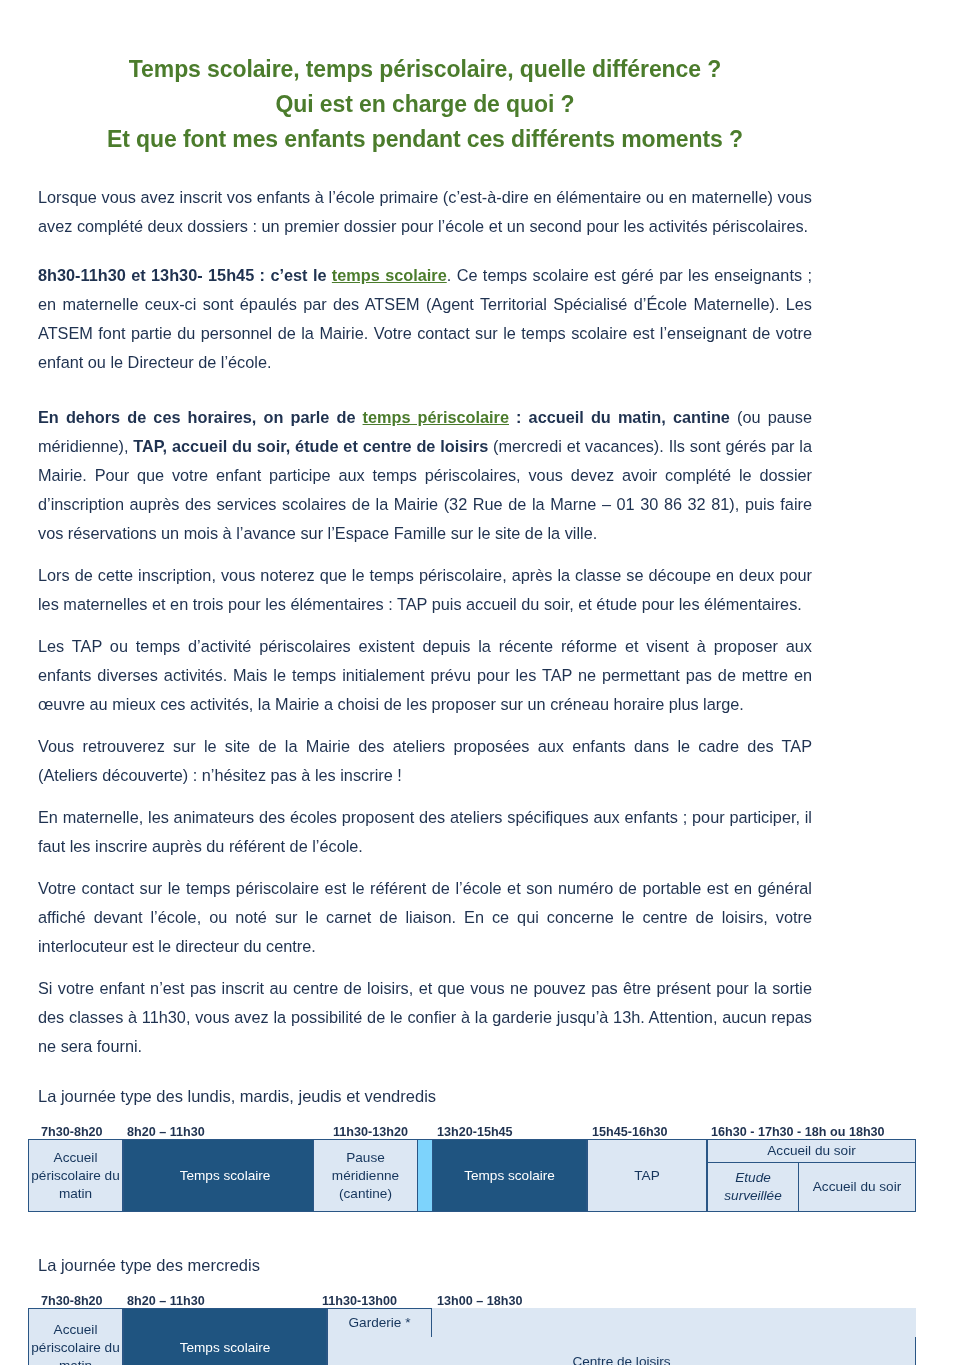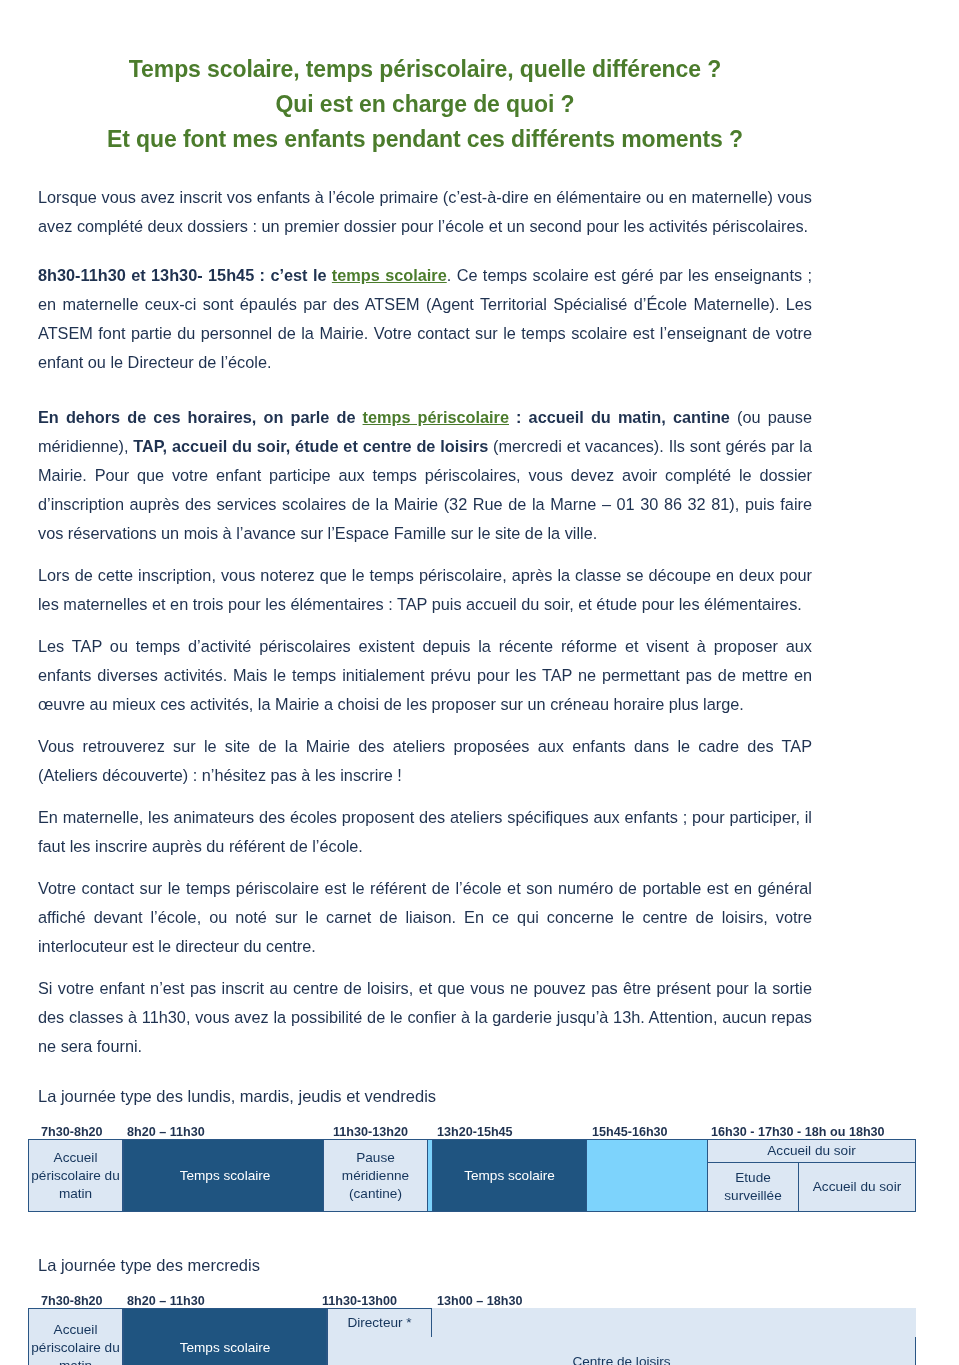--- a/index.html
+++ b/index.html
@@ -205,28 +205,29 @@
       <span class="time-lbl" style="left:409px">13h20-15h45</span>
       <span class="time-lbl" style="left:564px">15h45-16h30</span>
       <span class="time-lbl" style="left:683px">16h30 - 17h30 - 18h ou 18h30</span>
     </div>
 
     <div class="grid" style="height:73px">
       <div class="cell light" style="left:-1px;  top:-1px; width:95px;  height:73px;">Accueil périscolaire du matin</div>
 
       <div class="cell dark" style="left:94px;  top:-1px; width:204px; height:73px;">Temps scolaire</div>
 
-      <div class="cell light" style="left:294px; top:-1px; width:105px; height:73px;">Pause méridienne (cantine)</div>
+      <div class="cell light" style="left:284px; top:-1px; width:105px; height:73px;">Pause méridienne (cantine)</div>
 
       <div class="cell dark" style="left:403px; top:-1px; width:155px; height:73px;">Temps scolaire</div>
 
+      <div class="cell light" style="left:558px; top:-1px; width:120px; height:73px;">TAP</div>
 
       <div class="cell light" style="left:678px; top:-1px; width:209px; height:24px;">Accueil du soir</div>
 
-      <div class="cell light" style="left:678px; top:22px; width:92px;  height:50px;">Etude surveillée</div>
+      <div class="cell light" style="left:678px; top:22px; width:92px;  height:50px;font-style:italic;">Etude surveillée</div>
 
       <div class="cell light" style="left:769px; top:22px; width:118px; height:50px;">Accueil du soir</div>
     </div>
   </div>
 
   <div style="height:44px"></div>
 
   <div class="sect-caption">La journée type des mercredis</div>
 
   <div style="height:14px"></div>
@@ -238,21 +239,21 @@
       <span class="time-lbl" style="left:99px">8h20 – 11h30</span>
       <span class="time-lbl" style="left:294px">11h30-13h00</span>
       <span class="time-lbl" style="left:409px">13h00 – 18h30</span>
     </div>
 
     <div class="grid" style="height:80px">
       <div class="cell light" style="left:-1px;  top:-1px; width:95px;  height:80px;">Accueil périscolaire du matin</div>
 
       <div class="cell dark" style="left:94px;  top:-1px; width:204px; height:80px;">Temps scolaire</div>
 
-      <div class="cell light" style="left:298px; top:-1px; width:105px; height:30px;">Directeur *</div>
+      <div class="cell light" style="left:298px; top:-1px; width:105px; height:30px;">Garderie *</div>
 
       <div class="cell blank" style="left:403px; top:-1px; width:484px; height:30px;"></div>
 
       <div class="cell light" style="left:298px; top:28px; width:589px; height:51px; border-top:none;">Centre    de   loisirs</div>
     </div>
   </div>
 
   <div class="footnote">
     <span class="star">*</span><span> pour les enfants non-inscrits au centre de loisirs</span>
   </div>

